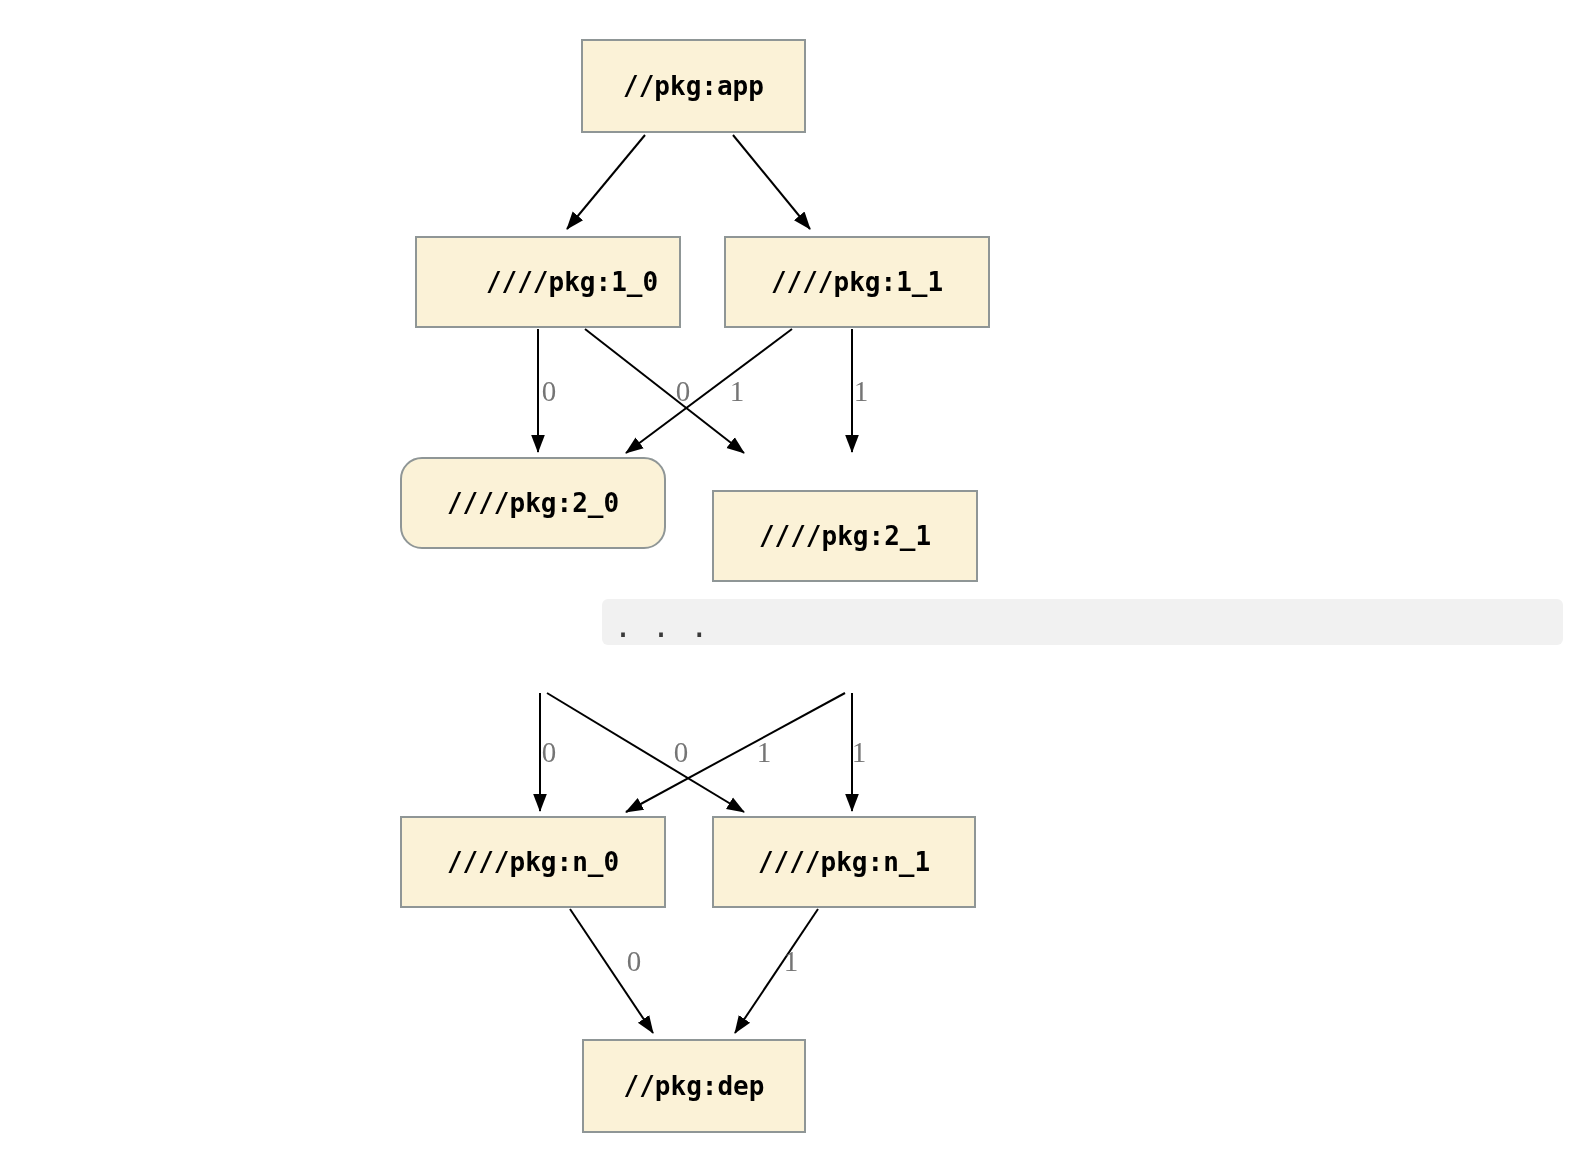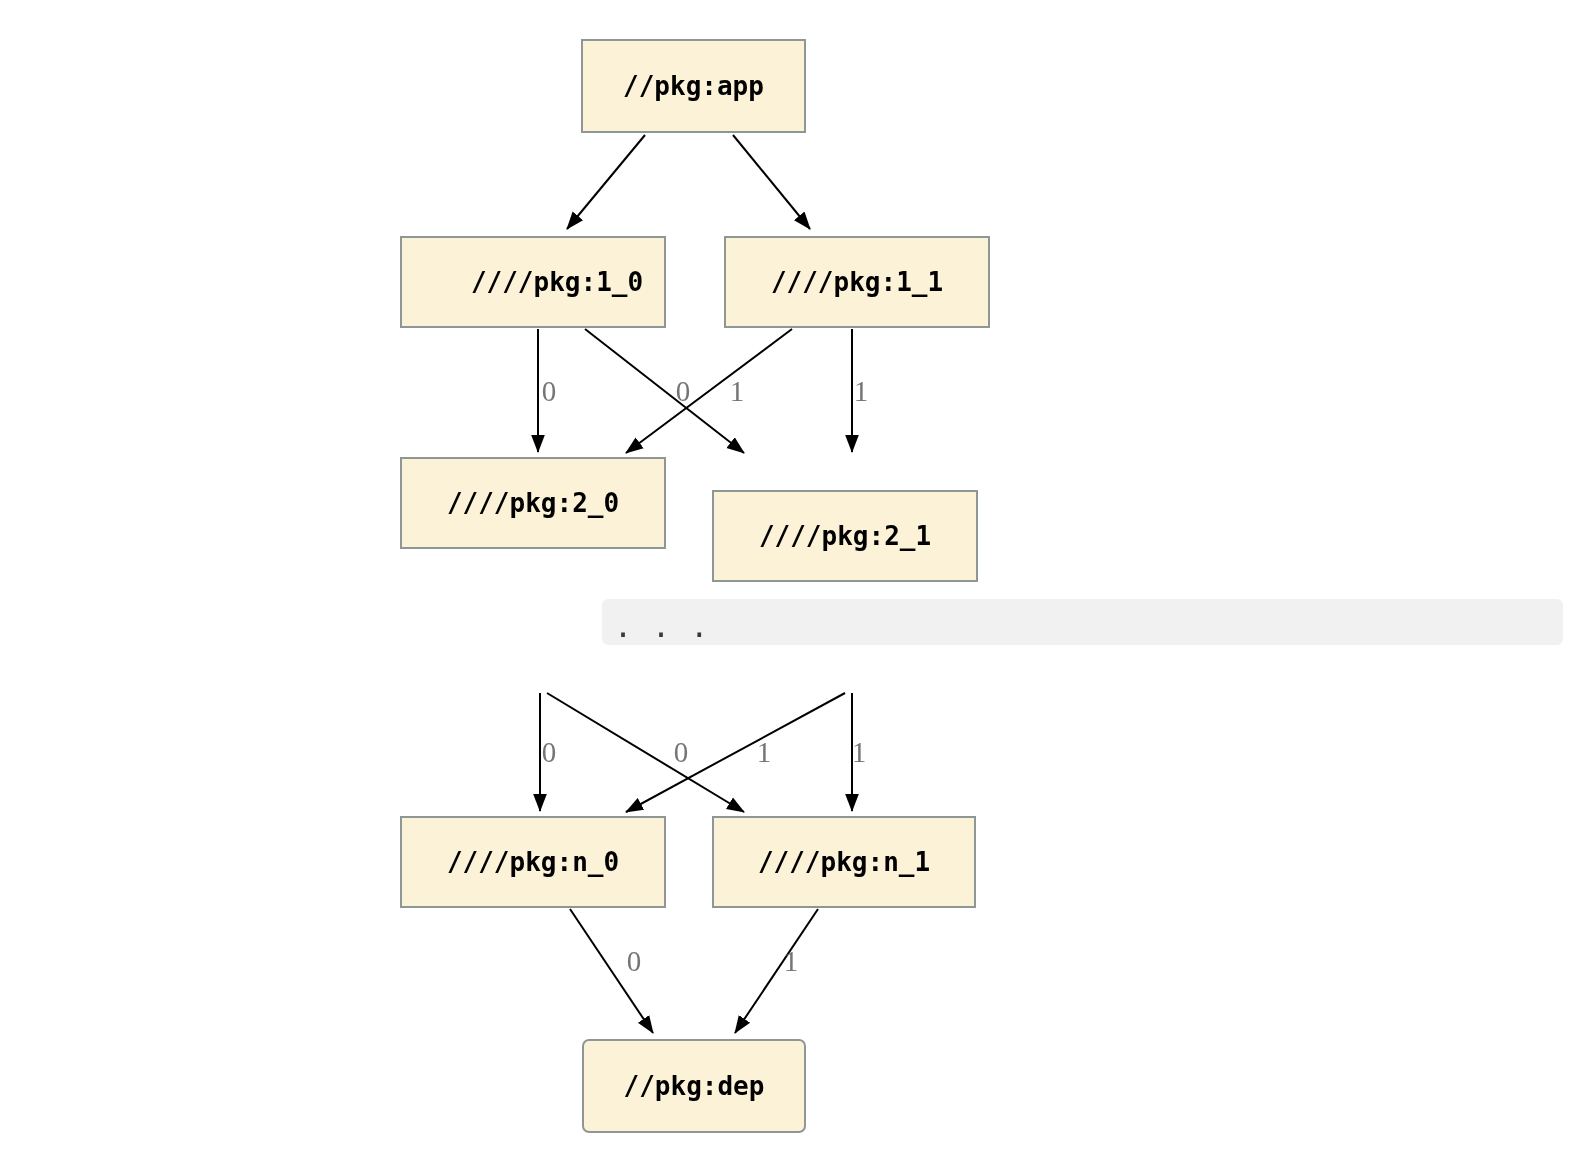--- a/index.html
+++ b/index.html
@@ -15,27 +15,27 @@
     position:absolute;
     box-sizing:border-box;
     background:#fbf2d7;
     border:2px solid #8f9696;
     display:flex;align-items:center;justify-content:center;
     font-weight:bold;font-size:26px;color:#000000;
     letter-spacing:0px;white-space:nowrap;
   }
   
   .n-app {left:581px;top:39px;  width:225px;height:94px;}
-  .n-1_0 {left:400px;top:236px; width:266px;height:92px;padding-left:48px;}
+  .n-1_0 {left:415px;top:236px; width:266px;height:92px;padding-left:48px;}
   .n-1_1 {left:724px;top:236px; width:266px;height:92px;}
-  .n-2_0 {left:400px;top:457px; width:266px;height:92px;}
+  .n-2_0 {left:400px;top:457px; width:266px;height:92px;border-radius:22px;}
   .n-2_1 {left:712px;top:457px; width:266px;height:92px;margin-top:33px;}
   .n-n_0 {left:400px;top:816px; width:266px;height:92px;}
   .n-n_1 {left:712px;top:816px; width:264px;height:92px;}
-  .n-dep {left:582px;top:1039px;width:224px;height:94px;border-radius:7px;}
+  .n-dep {left:582px;top:1039px;width:224px;height:94px;}
   .edge-label{
     position:absolute;
     transform:translate(-50%,-50%);
     font-family:"Liberation Serif","DejaVu Serif",serif;
     font-size:29px;color:#757575;line-height:1;
   }
   
   .el-u0{left:549px;top:391px;} .el-u1{left:683px;top:391px;}
   .el-u2{left:737px;top:391px;} .el-u3{left:861px;top:391px;}
   .el-m0{left:549px;top:752px;} .el-m1{left:681px;top:752px;}

